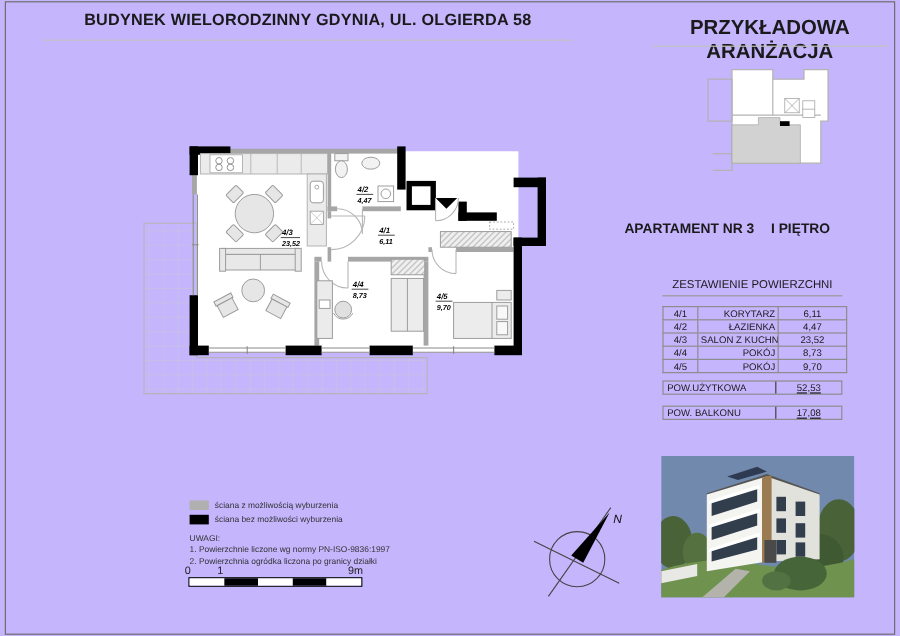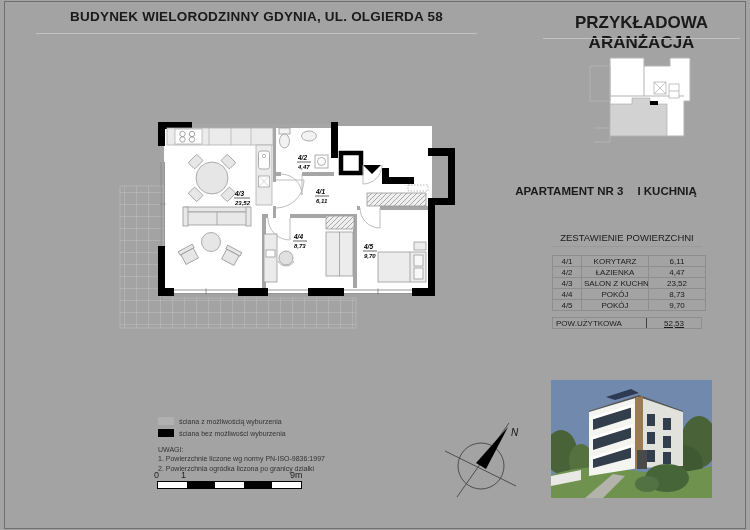--- a/index.html
+++ b/index.html
@@ -1,30 +1,30 @@
 <!DOCTYPE html>
 <html><head>
 <meta charset="utf-8">
 <style>
   html,body{margin:0;padding:0;background:#fff;}
-  #page{position:relative;width:750px;height:530px;background:#a3a3a3;overflow:hidden;
+  #page{position:relative;width:750px;height:530px;background:#c4b5fd;overflow:hidden;
         font-family:"Liberation Sans", sans-serif;color:#1a1a1a;}
   .frame{position:absolute;left:4px;top:1px;width:740px;height:526px;border:1px solid #6f6f6f;}
   .abs{position:absolute;}
   .hline{position:absolute;height:1px;background:#c2c2c2;}
   .title-left{left:36px;top:9px;width:441px;text-align:center;font-size:13.5px;font-weight:bold;letter-spacing:.2px;}
   .title-right{left:543px;top:13px;width:197px;text-align:center;font-size:17px;font-weight:bold;}
   .apt-line{left:524px;top:185px;width:164px;display:flex;justify-content:center;gap:14px;
             font-size:11.5px;font-weight:bold;white-space:nowrap;}
   .tbl-title{left:552px;top:232px;width:150px;text-align:center;font-size:9.5px;font-weight:normal;}
   table.areas{position:absolute;left:552px;top:255px;width:150px;border-collapse:collapse;
               font-size:8px;table-layout:fixed;}
   table.areas td{border:1px solid #8d8d8d;height:10px;padding:0 2px;white-space:nowrap;overflow:hidden;}
   td.c-no{width:24px;text-align:center;}
-  td.c-name{width:62px;text-align:center;margin-left:19px;}
+  td.c-name{width:62px;text-align:right;margin-left:19px;}
   td.c-area{width:52px;text-align:center;}
   .sumrow{position:absolute;left:552px;width:150px;height:12px;border:1px solid #8d8d8d;
           display:flex;font-size:8px;align-items:center;box-sizing:border-box;}
   .sumrow .lbl{flex:1;padding-left:3px;white-space:nowrap;}
   .sumrow .val{width:54px;border-left:1px solid #404040;align-self:stretch;display:flex;
                align-items:center;justify-content:center;text-decoration:underline;}
   .legend{left:158px;top:417px;font-size:7px;color:#333;}
   .leg-item{display:flex;align-items:center;margin-bottom:4px;gap:5px;}
   .swatch{width:16px;height:8px;display:inline-block;}
   .notes{margin-top:8px;line-height:1.35;}
@@ -59,21 +59,21 @@
       <rect x="82" y="36" width="12" height="12"></rect>
       <path d="M82,36 L94,48 M94,36 L82,48"></path>
       <rect x="97" y="38" width="10" height="14"></rect>
       <path d="M97,45 H107"></path>
     </g>
     <rect x="78" y="55" width="8" height="4" fill="#000"></rect>
   </svg>
 
   <div class="abs apt-line">
     <span>APARTAMENT NR 3</span>
-    <span>I KUCHNIĄ</span>
+    <span>I PIĘTRO</span>
   </div>
 
   <div class="abs tbl-title">ZESTAWIENIE POWIERZCHNI</div>
   <div class="hline" style="left:552px;top:246px;width:150px;background:#9a9a9a;"></div>
 
   <table class="areas">
     <tbody>
       <tr>
         <td class="c-no">4/1</td>
         <td class="c-name">KORYTARZ</td>
@@ -98,20 +98,24 @@
         <td class="c-no">4/5</td>
         <td class="c-name">POKÓJ</td>
         <td class="c-area">9,70</td>
       </tr>
     </tbody>
   </table>
 
   <div class="sumrow" style="top:317px;">
     <div class="lbl">POW.UŻYTKOWA</div>
     <div class="val">52,53</div>
+  </div>
+  <div class="sumrow" style="top:338px;">
+    <div class="lbl">POW. BALKONU</div>
+    <div class="val">17,08</div>
   </div>
 
   <svg class="abs" style="left:112px;top:108px;" width="350" height="235" viewBox="0 0 350 235">
     <defs>
       <pattern id="grid" width="12" height="12" patternUnits="userSpaceOnUse">
         <path d="M12,0 H0 V12" fill="none" stroke="#cccccc" stroke-width="0.7"></path>
       </pattern>
       <pattern id="hatch" width="5" height="5" patternUnits="userSpaceOnUse">
         <rect width="5" height="5" fill="#efefef"></rect>
         <path d="M0,5 L5,0 M-1,1 L1,-1 M4,6 L6,4" stroke="#8a8a8a" stroke-width="0.7"></path>

